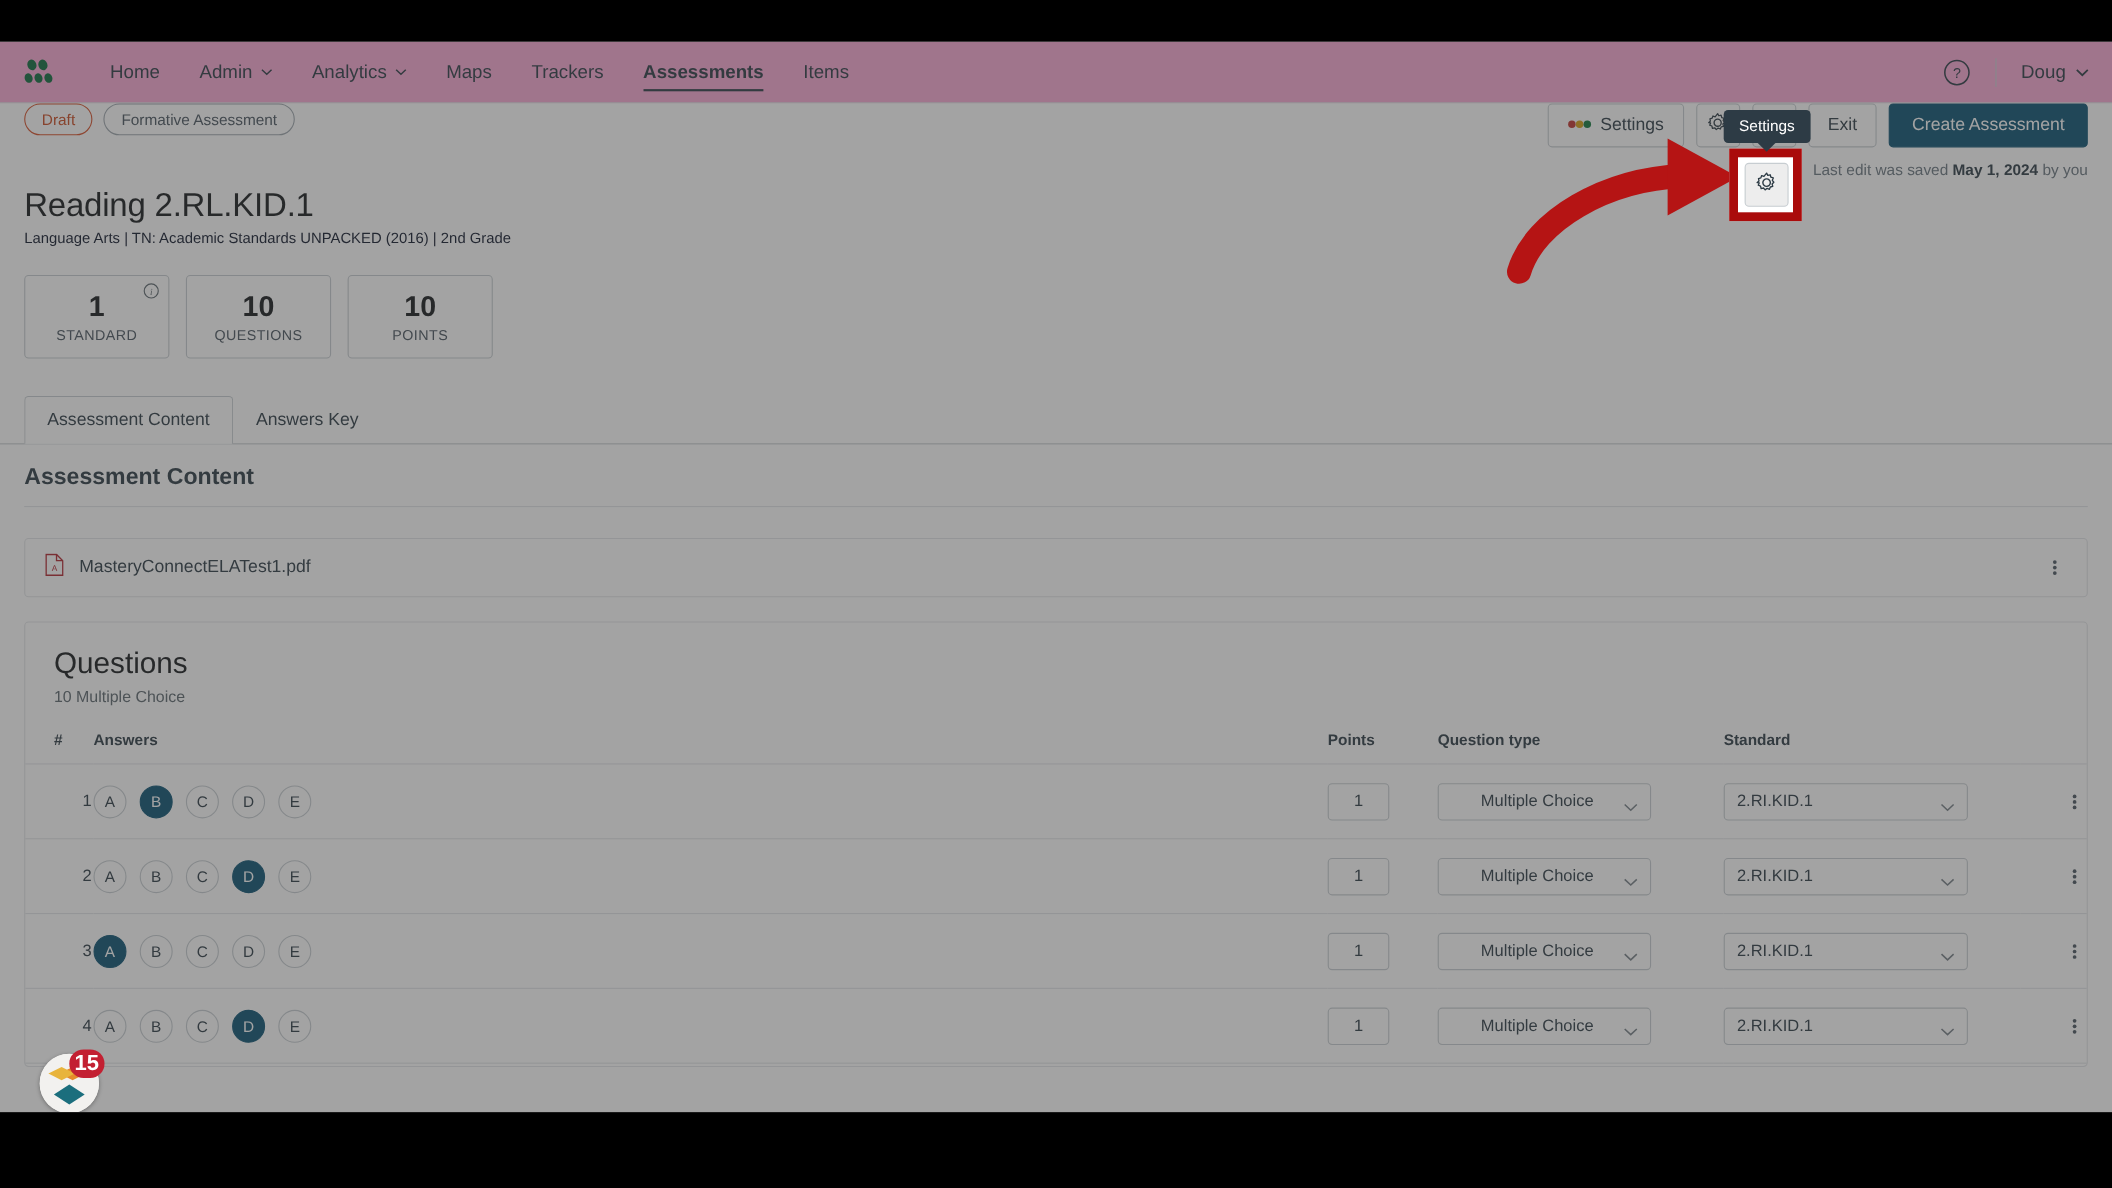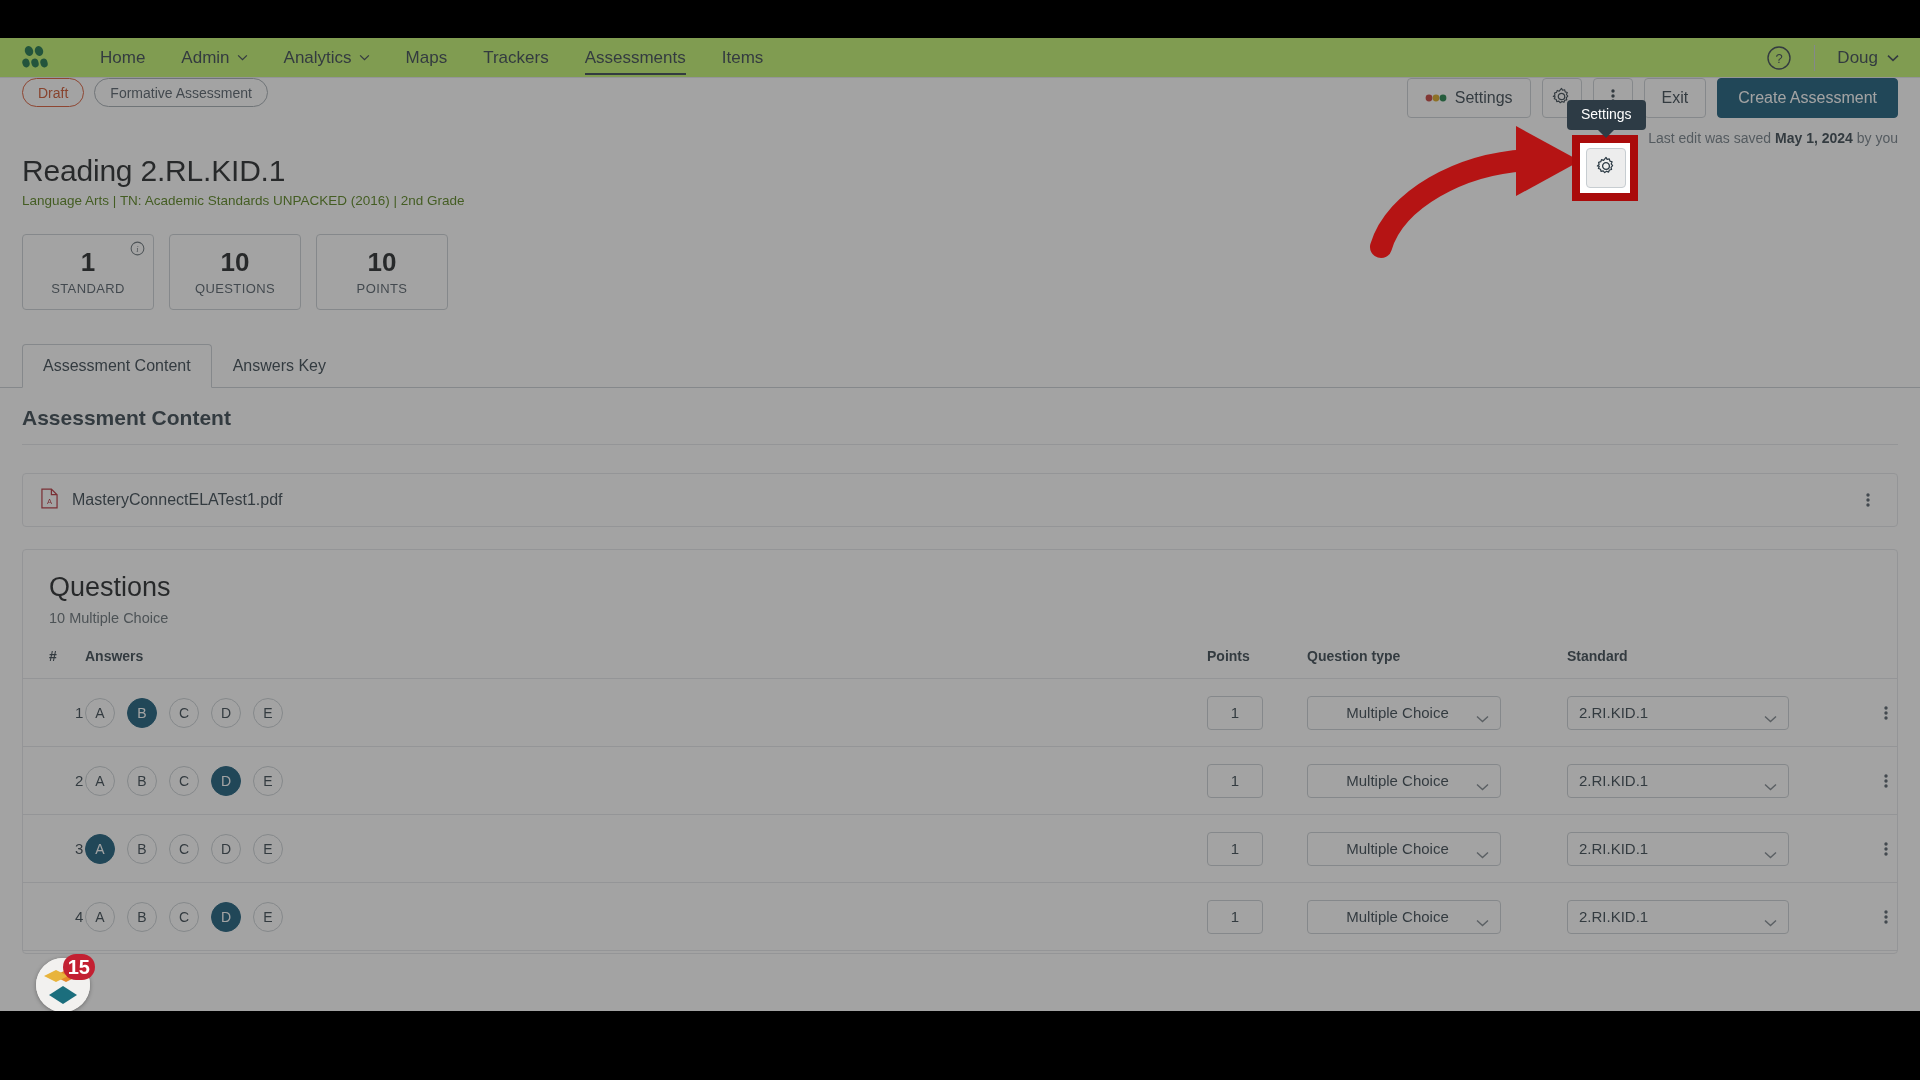--- a/index.html
+++ b/index.html
@@ -21,35 +21,35 @@
   
   #dim {
     position: absolute; left: 0; top: 38px; width: 1920px; height: 973px;
     background: rgba(60,60,60,0.47);
     pointer-events: none;
     z-index: 40;
   }
 
   
   .topnav {
-    height: 40px; width: 100%;
-    background: #bef264;
+    height: 56px; width: 100%;
+    background: #f9a8d4;
     border-bottom: 1px solid #e3e5e8;
     display: flex; align-items: center;
     padding: 0 22px;
   }
   .logo { width: 34px; height: 26px; margin-right: 26px; flex: none; }
   .navlinks { display: flex; align-items: center; gap: 0px; }
   .navitem {
     display: flex; align-items: center; gap: 7px;
     padding: 0 18px; height: 56px;
     font-size: 17px; color: #2d3b45;
     position: relative; cursor: pointer;
   }
-  .navitem.active { font-weight: normal; }
+  .navitem.active { font-weight: bold; }
   .navitem.active::after {
     content: ""; position: absolute; left: 18px; right: 18px; bottom: 11px;
     height: 2px; background: #2d3b45;
   }
   .caret { display: inline-block; width: 11px; height: 7px; }
   .caret svg { display:block; }
   .navright {
     margin-left: auto; display: flex; align-items: center; gap: 0;
   }
   .helpicon { width: 26px; height: 26px; cursor: pointer; }
@@ -83,21 +83,21 @@
 
   .savednote {
     position: absolute; right: 22px; top: 52px;
     font-size: 14px; color: #6b7780; white-space: nowrap;
   }
   .savednote b { color: #2d3b45; }
 
   
   .titleblock { padding: 14px 24px 0 22px; background:#fff; }
   .pagetitle { font-size: 30px; font-weight: 400; color: #16191c; letter-spacing: -0.2px; }
-  .subtitle { font-size: 13.5px; color: #4d7c0f; margin-top: 5px; }
+  .subtitle { font-size: 13.5px; color: #0f172a; margin-top: 5px; }
 
   
   .stats { display: flex; gap: 15px; padding: 26px 22px 0 22px; background:#fff; }
   .stat {
     position: relative;
     min-width: 132px; height: 76px; border: 1px solid #c7cdd1; border-radius: 4px;
     display: flex; flex-direction: column; align-items: center; justify-content: center;
     padding: 0 20px; background: #fff;
   }
   .stat .num { font-size: 26px; font-weight: bold; color: #16191c; line-height: 1.1; }

